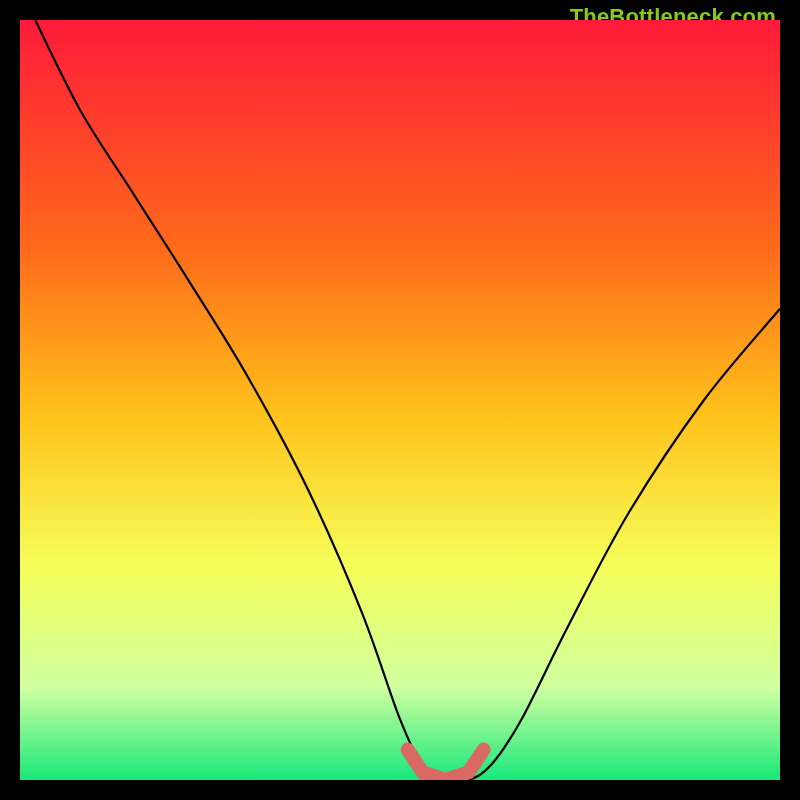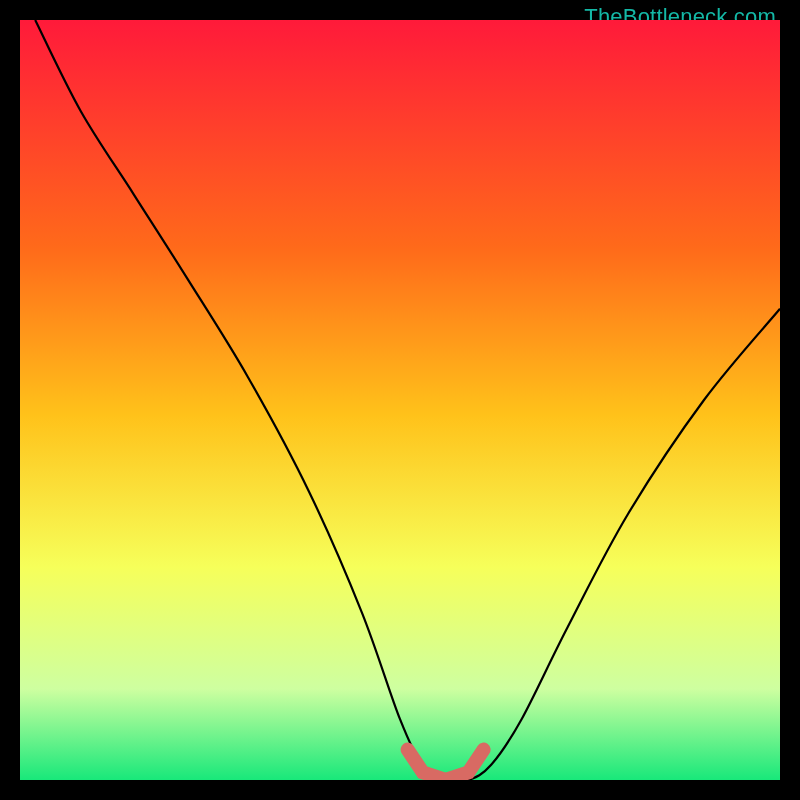--- a/index.html
+++ b/index.html
@@ -1,18 +1,18 @@
 <!DOCTYPE html>
 <html><head>
 <meta charset="utf-8">
 <style>
 html,body{margin:0;padding:0;width:800px;height:800px;overflow:hidden;background:#000;font-family:Arial,Helvetica,sans-serif}
 .frame{position:relative;width:800px;height:800px;background:#000}
 .plot{position:absolute;left:20px;top:20px;width:760px;height:760px}
-.watermark{position:absolute;top:4px;right:24px;font-size:22px;font-weight:400;color:#14b8a6;letter-spacing:.2px}
+.watermark{position:absolute;top:4px;right:24px;font-size:22px;font-weight:700;color:#84cc16;letter-spacing:.2px}
 svg{display:block}
 </style>
 </head>
 <body>
 <div class="frame">
   <div class="watermark">TheBottleneck.com</div>
   <svg class="plot" viewBox="0 0 760 760" preserveAspectRatio="none">
     <defs>
       <linearGradient id="bg" x1="0" y1="0" x2="0" y2="1">
         <stop id="g0" offset="0%" stop-color="#ff1a3a"></stop>

